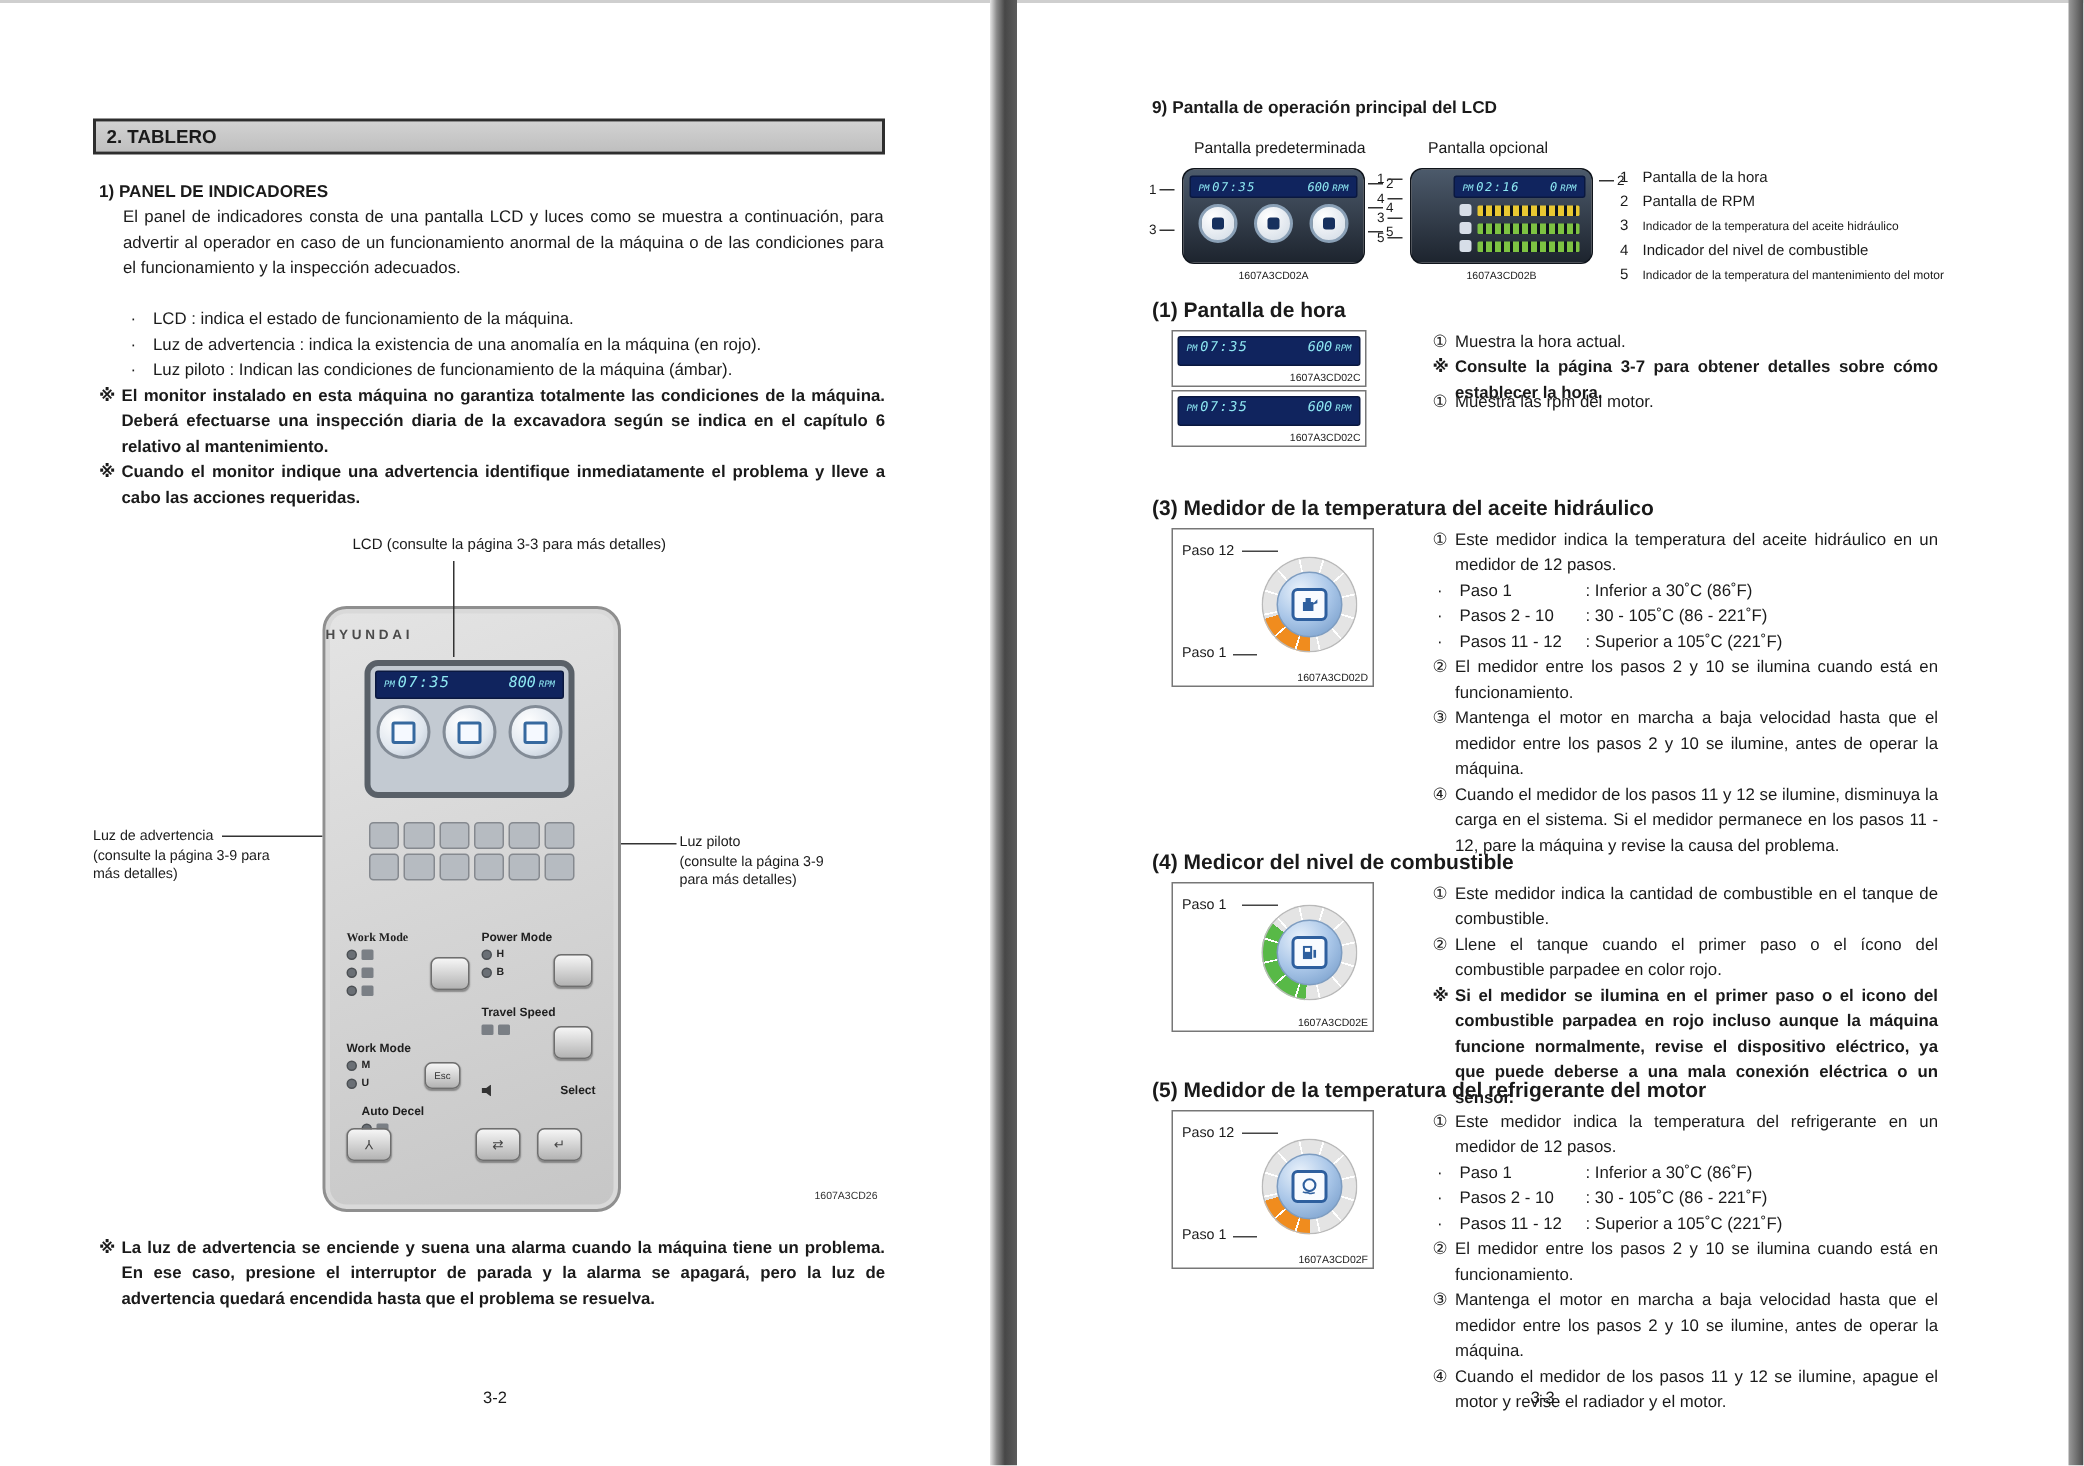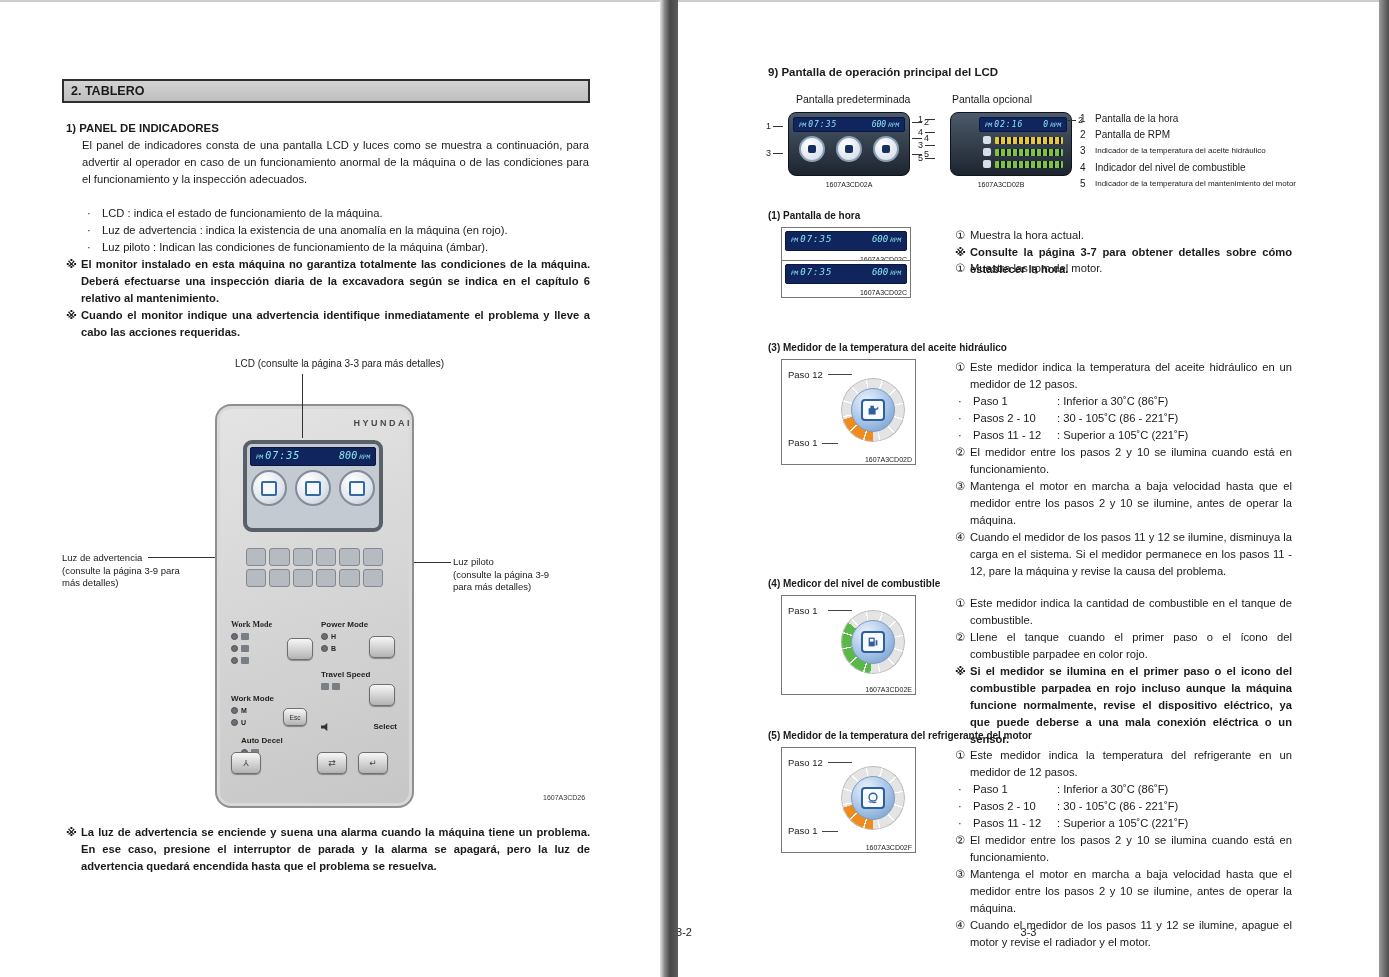--- a/index.html
+++ b/index.html
@@ -30,34 +30,34 @@
   
   .section-header{left:62px;top:79px;width:528px;box-sizing:border-box;padding:3px 7px;
        background:linear-gradient(#d2d2d2,#bfbfbf);border:2px solid #2e2e2e;
        font-weight:700;font-size:12.5px;}
   .h1-left{left:66px;top:122px;font-weight:700;font-size:11.4px;}
   .intro{left:82px;top:137px;width:507px;font-size:11.2px;line-height:17px;text-align:justify;margin:0;}
   .bullets{left:87px;top:205px;width:503px;}
   .notes{left:66px;top:256px;width:524px;}
   .footnote-wrap{left:66px;top:824px;width:524px;}
   .page-num{font-size:11px;}
-  .pn-left{left:0;top:926px;width:660px;text-align:right;padding-left:32px;}
+  .pn-left{left:0;top:926px;width:660px;text-align:center;}
   .pn-right{left:0;top:926px;width:701px;text-align:center;}
 
   
   .diagram{left:60px;top:356px;width:530px;height:462px;}
   .diagram > div{position:absolute;}
   .lcd-label{left:175px;top:2px;font-size:10px;}
   .vline{left:242px;top:18px;width:1px;height:64px;background:#333;z-index:2;}
   .panel{left:155px;top:48px;width:195px;height:400px;z-index:1;
        background:linear-gradient(160deg,#e4e4e4,#c6c6c6);
        border:2px solid #8f8f8f;border-radius:16px;
        box-shadow:inset 0 0 0 3px #d9d9d9;}
   .panel > div, .panel > span{position:absolute;}
-  .brand{top:12px;left:0;width:100%;text-align:right;font-size:9px;font-weight:700;
+  .brand{top:12px;left:0;width:100%;text-align:left;font-size:9px;font-weight:700;
        letter-spacing:2.5px;color:#4a4a4a;}
   .cluster{left:26px;top:34px;width:140px;height:92px;box-sizing:border-box;
        background:#c3cad2;border:4px solid #596068;border-radius:9px;padding:3px;z-index:3;}
   .lcd-strip{background:#10245e;border:1px solid #0a1840;border-radius:2px;color:#8ee8f2;
        display:flex;align-items:baseline;padding:2px 5px;box-sizing:border-box;
        font-family:"DejaVu Sans Mono",monospace;font-style:italic;}
   .cluster .lcd-strip{height:19px;margin-bottom:4px;}
   .lcd-mer{font-size:6px;margin-right:2px;}
   .lcd-clock{font-size:10px;letter-spacing:1px;}
   .lcd-rpm{font-size:10px;margin-left:auto;}
@@ -108,21 +108,21 @@
   .diagram-code{left:483px;top:438px;font-size:7px;color:#333;}
 
   
   .r-heading{left:90px;top:66px;font-weight:700;font-size:11.5px;}
   .scr-label{font-size:10.5px;}
   .lbl-default{left:118px;top:93px;}
   .lbl-optional{left:274px;top:93px;}
   .monitor{position:absolute;width:122px;height:64px;box-sizing:border-box;border-radius:8px;
        background:linear-gradient(#4c5a6b,#1d242e);border:1px solid #10151c;padding:4px;}
   .monA{left:110px;top:112px;}
-  .monB{left:272px;top:112px;padding-left:28px;}
+  .monB{left:262px;top:112px;padding-left:28px;}
   .monitor .lcd-strip{height:15px;}
   .monitor .lcd-clock,.monitor .lcd-rpm{font-size:8px;}
   .mon-gauges{display:flex;justify-content:space-between;padding:4px 6px 0 6px;}
   .mon-gauge{width:26px;height:26px;border-radius:50%;box-sizing:border-box;
        background:radial-gradient(circle at 35% 30%,#fff,#cfd9e4);border:2px solid #8aa0b6;
        display:flex;align-items:center;justify-content:center;}
   .mon-badge{width:8px;height:8px;background:#16305e;border-radius:2px;}
   .mon-bars{display:flex;flex-direction:column;gap:4px;padding:4px 4px 0 4px;}
   .mon-bar-row{display:flex;align-items:center;gap:4px;}
   .mon-bar-icon{width:8px;height:8px;background:#d7dee8;border-radius:2px;flex:none;}
@@ -145,21 +145,21 @@
   .codeA{left:110px;top:181px;}
   .codeB{left:262px;top:181px;}
   .legend{left:402px;top:110px;width:220px;}
   .legend-row{display:flex;align-items:center;height:16.4px;}
   .lnum{flex:none;width:15px;font-size:10px;}
   .ltxt{font-size:10px;}
   .legend-row.small .ltxt{font-size:8px;}
 
   .section{position:absolute;left:90px;width:524px;}
   .s1{top:198px;}.s2{top:260px;}.s3{top:330px;}.s4{top:566px;}.s5{top:718px;}
-  .s-title{font-weight:700;font-size:10px;margin-bottom:6px;margin-top:12px;}
+  .s-title{font-weight:700;font-size:14px;margin-bottom:6px;}
   .srow{display:flex;}
   .img-col{flex:none;width:148px;padding-left:13px;box-sizing:border-box;}
   .txt-col{flex:none;width:337px;margin-left:39px;}
   .lcd-box{width:130px;height:38px;border:1px solid #777;background:#fff;position:relative;
        box-sizing:border-box;padding:3px;}
   .lcd-box .lcd-strip{height:20px;}
   .lcd-box .lcd-clock,.lcd-box .lcd-rpm{font-size:9px;}
   .img-code{position:absolute;right:3px;bottom:1px;font-size:7px;color:#222;}
   .gauge-box{width:135px;height:106px;border:1px solid #777;background:#fff;position:relative;box-sizing:border-box;}
   .gauge-box.short{height:100px;}

